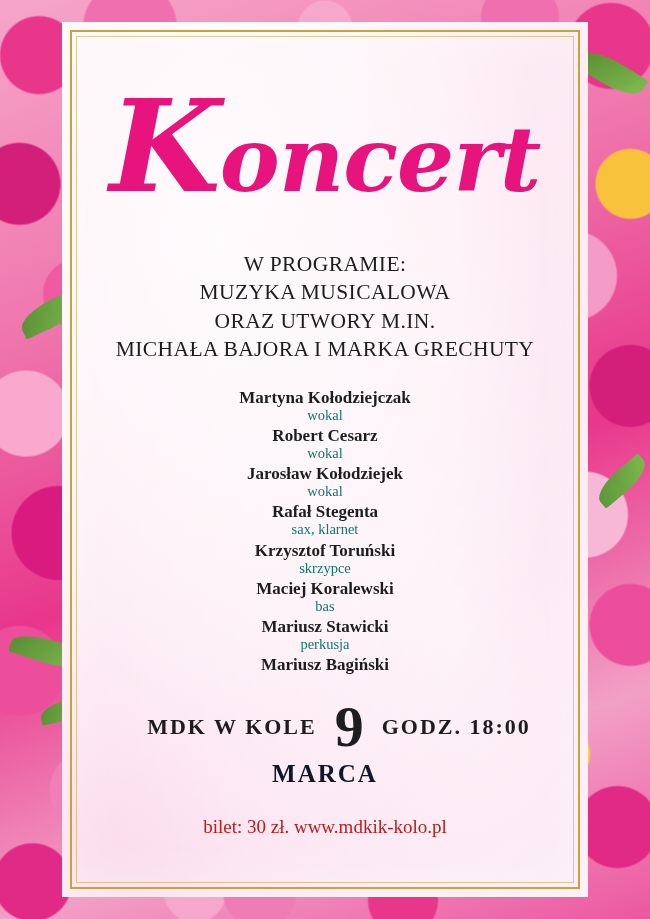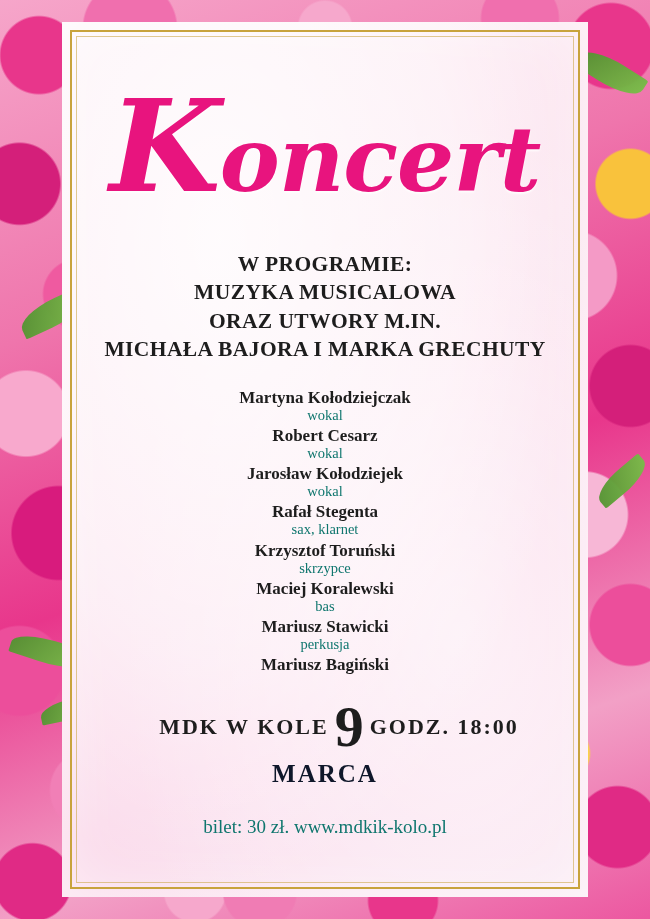--- a/index.html
+++ b/index.html
@@ -107,21 +107,21 @@
     line-height: 1;
     color: #e8147e;
     letter-spacing: -1px;
     text-shadow: 0 2px 2px rgba(255,255,255,.8);
   }
   .title .cap { font-size: 128px; }
 
   .program {
     margin-top: 40px;
     font-family: "Liberation Serif", serif;
-    font-weight: bold;
+    font-weight: normal;
     font-size: 21.5px;
     line-height: 1.32;
     color: #1d1d1d;
     letter-spacing: .4px;
   }
 
   .cast {
     margin-top: 24px;
     line-height: 1.12;
   }
@@ -137,21 +137,21 @@
     color: #0f766e;
     margin-bottom: 3px;
   }
 
   .footer-row {
     margin-top: 26px;
     width: 100%;
     display: flex;
     justify-content: center;
     align-items: center;
-    gap: 6px;
+    gap: 18px;
     margin-left: 28px;
   }
   .venue, .hour {
     font-family: "Liberation Serif", serif;
     font-weight: bold;
     font-size: 22px;
     letter-spacing: 2px;
     color: #1d1d1d;
     white-space: nowrap;
   }
@@ -173,21 +173,21 @@
     font-size: 25px;
     letter-spacing: 2px;
     color: #0f172a;
     margin-top: 6px;
   }
 
   .ticket {
     margin-top: 26px;
     font-family: "Liberation Serif", serif;
     font-size: 19px;
-    color: #0f766e;
+    color: #b91c1c;
     line-height: 1.35;
   }
   .ticket .line2 { font-weight: normal; }
 </style>
 </head>
 <body>
 
 <div id="poster">
 
   <div class="floral-bg"></div>

